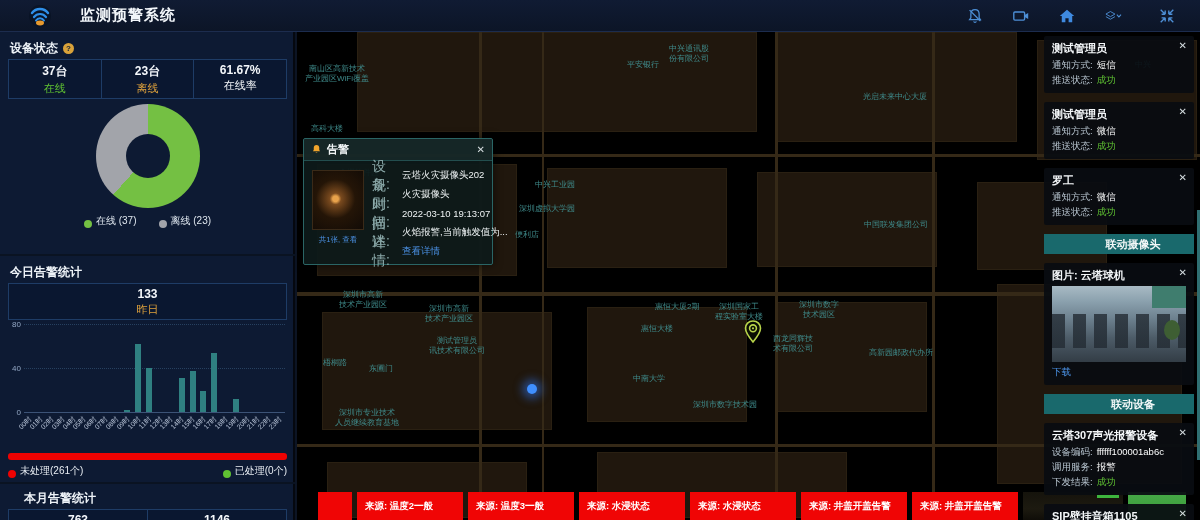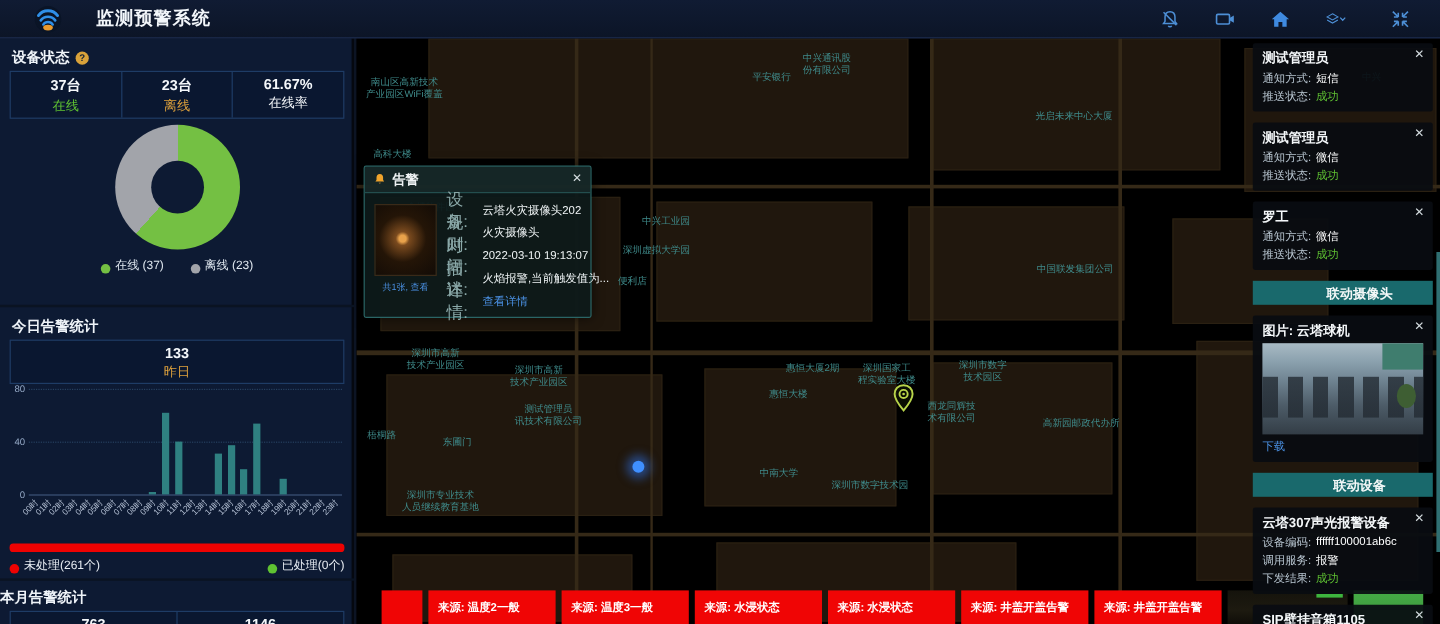--- a/index.html
+++ b/index.html
@@ -203,33 +203,33 @@
         <span class="maplabel" style="left: 238px; top: 148px;">中兴工业园</span>
         <span class="maplabel" style="left: 222px; top: 172px;">深圳虚拟大学园</span>
         <span class="maplabel" style="left: 218px; top: 198px;">便利店</span>
         <span class="maplabel" style="left: 567px; top: 188px;">中国联发集团公司</span>
         <span class="maplabel" style="left: 42px; top: 258px;">深圳市高新
 技术产业园区</span>
         <span class="maplabel" style="left: 128px; top: 272px;">深圳市高新
 技术产业园区</span>
         <span class="maplabel" style="left: 132px; top: 304px;">测试管理员
 讯技术有限公司</span>
-        <span class="maplabel" style="left: 9px; top: 326px; text-align: center;">梧桐路</span>
+        <span class="maplabel" style="left: 26px; top: 326px; text-align: center;">梧桐路</span>
         <span class="maplabel" style="left: 72px; top: 332px;">东圃门</span>
         <span class="maplabel" style="left: 38px; top: 376px;">深圳市专业技术
 人员继续教育基地</span>
         <span class="maplabel" style="left: 358px; top: 270px;">惠恒大厦2期</span>
         <span class="maplabel" style="left: 344px; top: 292px;">惠恒大楼</span>
         <span class="maplabel" style="left: 418px; top: 270px;">深圳国家工
 程实验室大楼</span>
         <span class="maplabel" style="left: 502px; top: 268px;">深圳市数字
 技术园区</span>
         <span class="maplabel" style="left: 476px; top: 302px;">西龙同辉技
 术有限公司</span>
-        <span class="maplabel" style="left: 336px; top: 342px; margin-top: 16px;">中南大学</span>
+        <span class="maplabel" style="left: 336px; top: 342px;">中南大学</span>
         <span class="maplabel" style="left: 396px; top: 368px;">深圳市数字技术园</span>
         <span class="maplabel" style="left: 572px; top: 316px;">高新园邮政代办所</span>
       </div>
     <svg id="pin" viewBox="0 0 20 24" style="left: 446px; top: 288px;">
       <path d="M10 1 C5.5 1 2.5 4.3 2.5 8.3 C2.5 13 10 22 10 22 C10 22 17.5 13 17.5 8.3 C17.5 4.3 14.5 1 10 1 Z" fill="rgba(30,40,10,.35)" stroke="#b8d44a" stroke-width="1.6"></path>
       <circle cx="10" cy="8.3" r="3.4" fill="none" stroke="#b8d44a" stroke-width="1.6"></circle>
       <circle cx="10" cy="8.3" r="1.1" fill="#b8d44a"></circle>
     </svg>
     <div id="geo-dot" style="left: 230px; top: 352px;"></div>
   </div>
@@ -437,21 +437,21 @@
       <span class="lg-item">
         <span class="dot" style="background:#ee0202"></span>
         <span>未处理(261个)</span>
       </span>
       <span class="lg-item">
         <span class="dot" style="background:#5fc232"></span>
         <span>已处理(0个)</span>
       </span>
     </div>
     <div class="divider" style="top:450px"></div>
-    <div class="sec-title" style="position:absolute;left:0;top:458px">
+    <div class="sec-title" style="position:absolute;left:24px;top:458px">
       <span>本月告警统计</span>
     </div>
     <div class="statrow" style="top:477px" id="month-stats">
         <div class="stat">
           <div class="v">763</div>
         </div>
         <div class="stat">
           <div class="v">1146</div>
         </div>
       </div>

